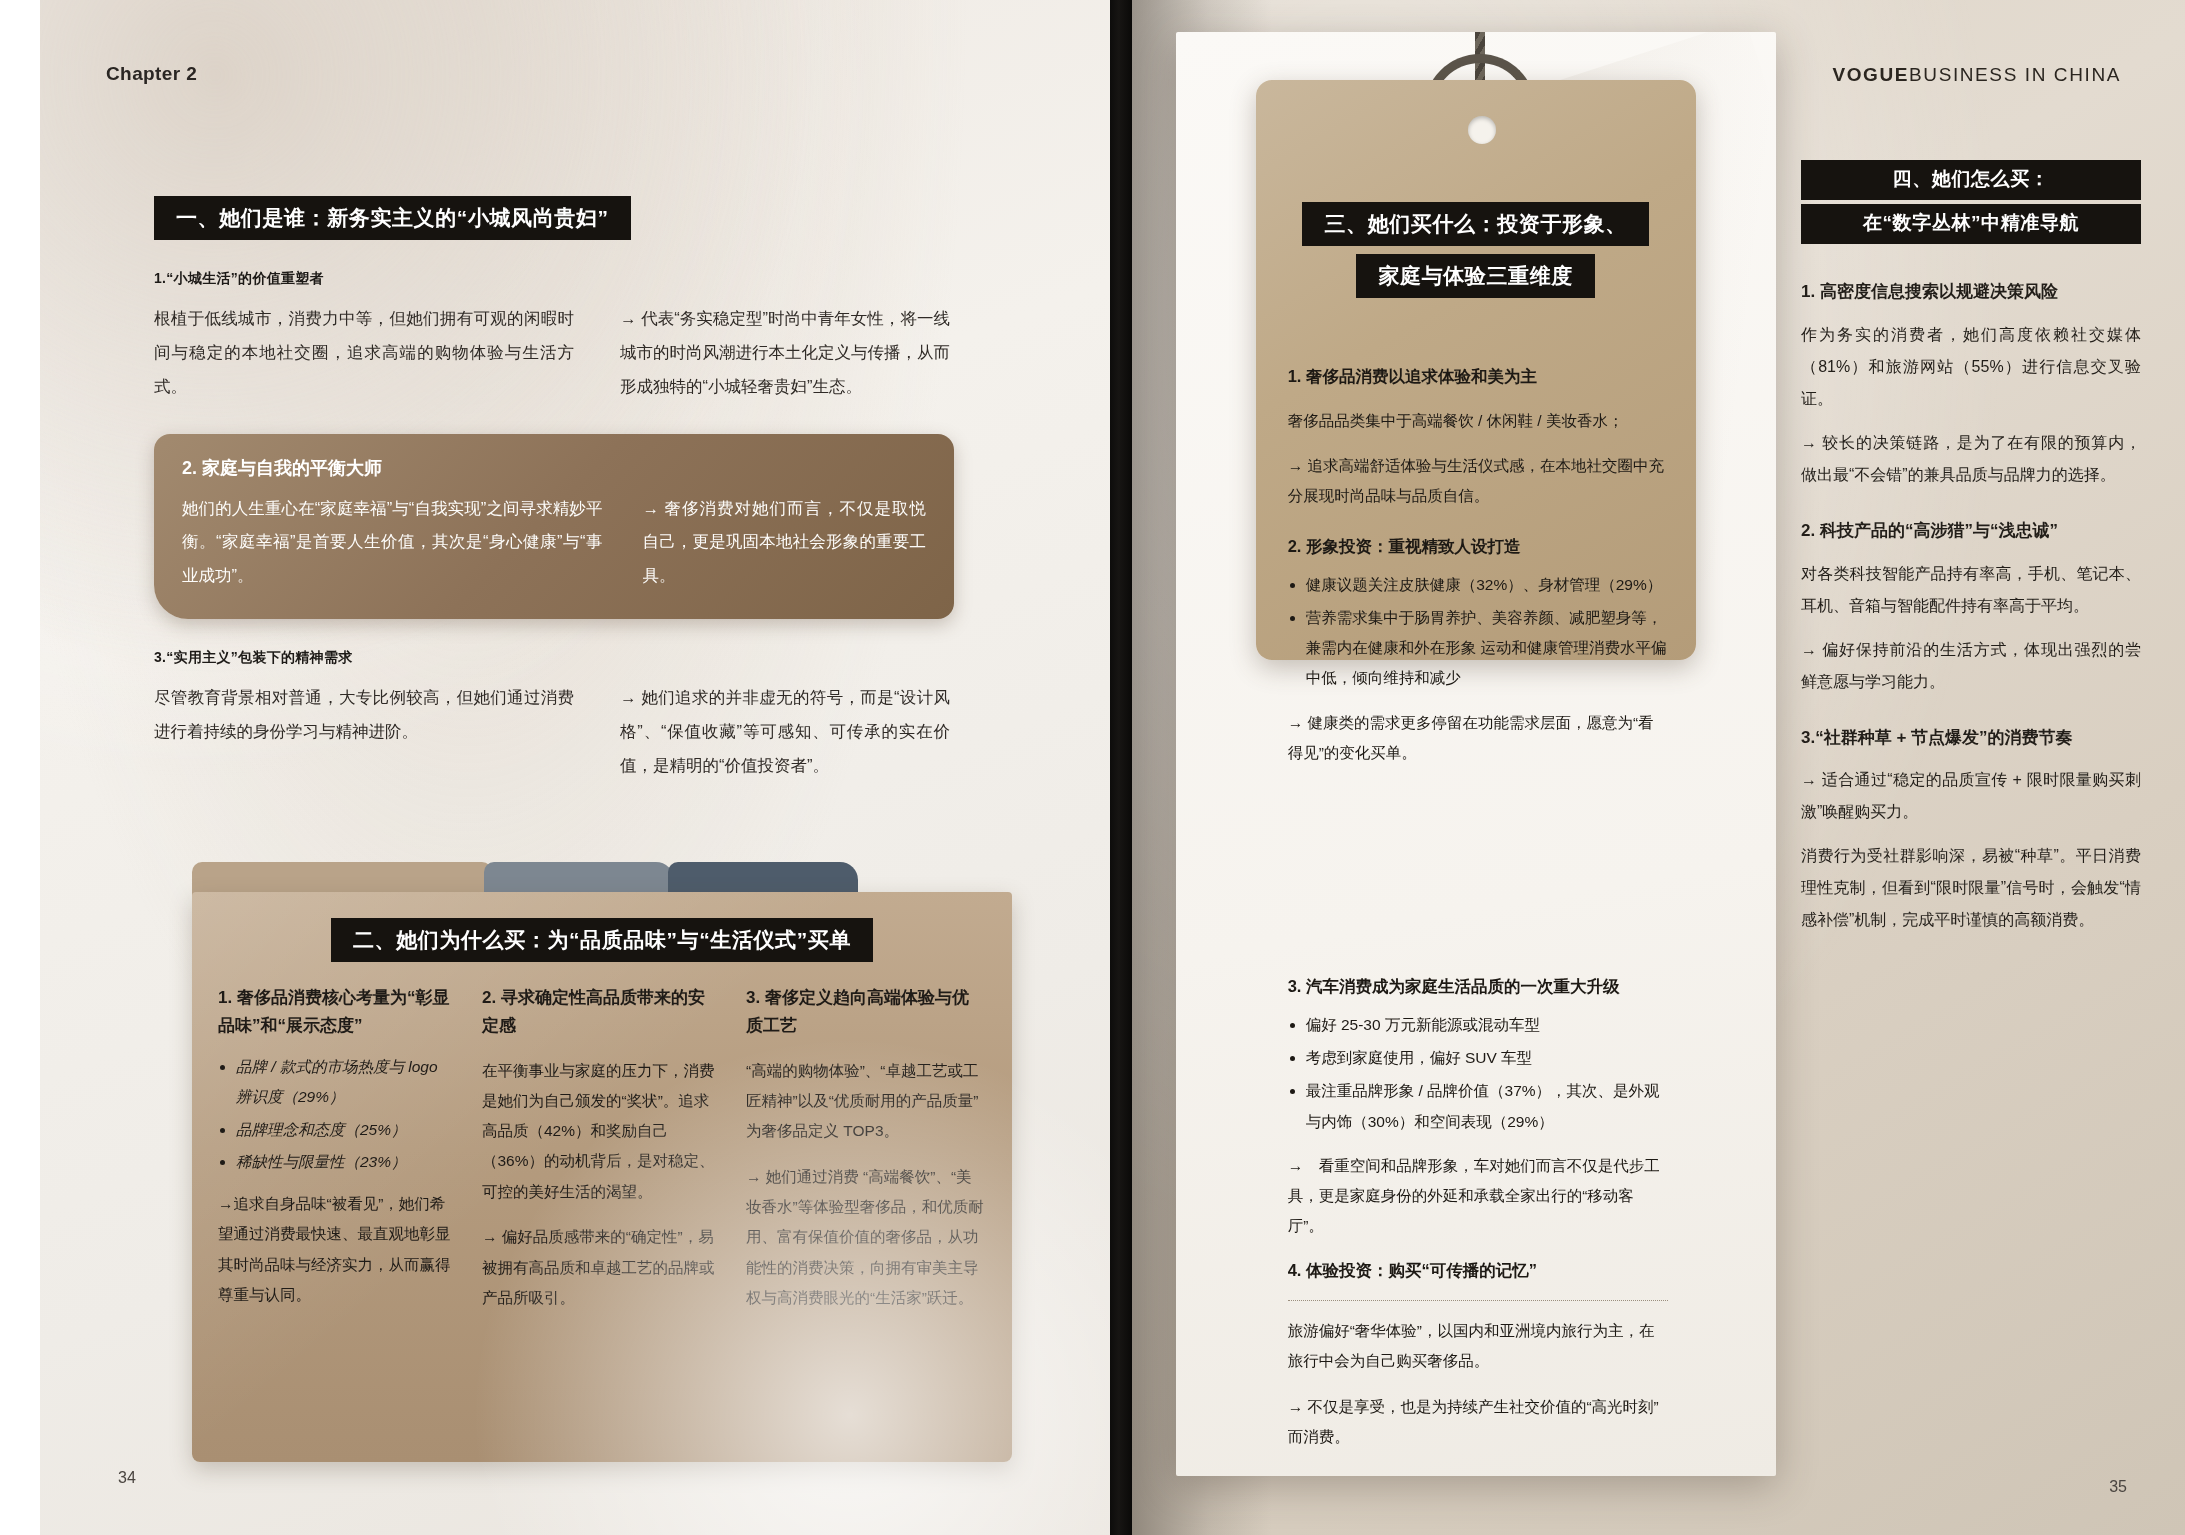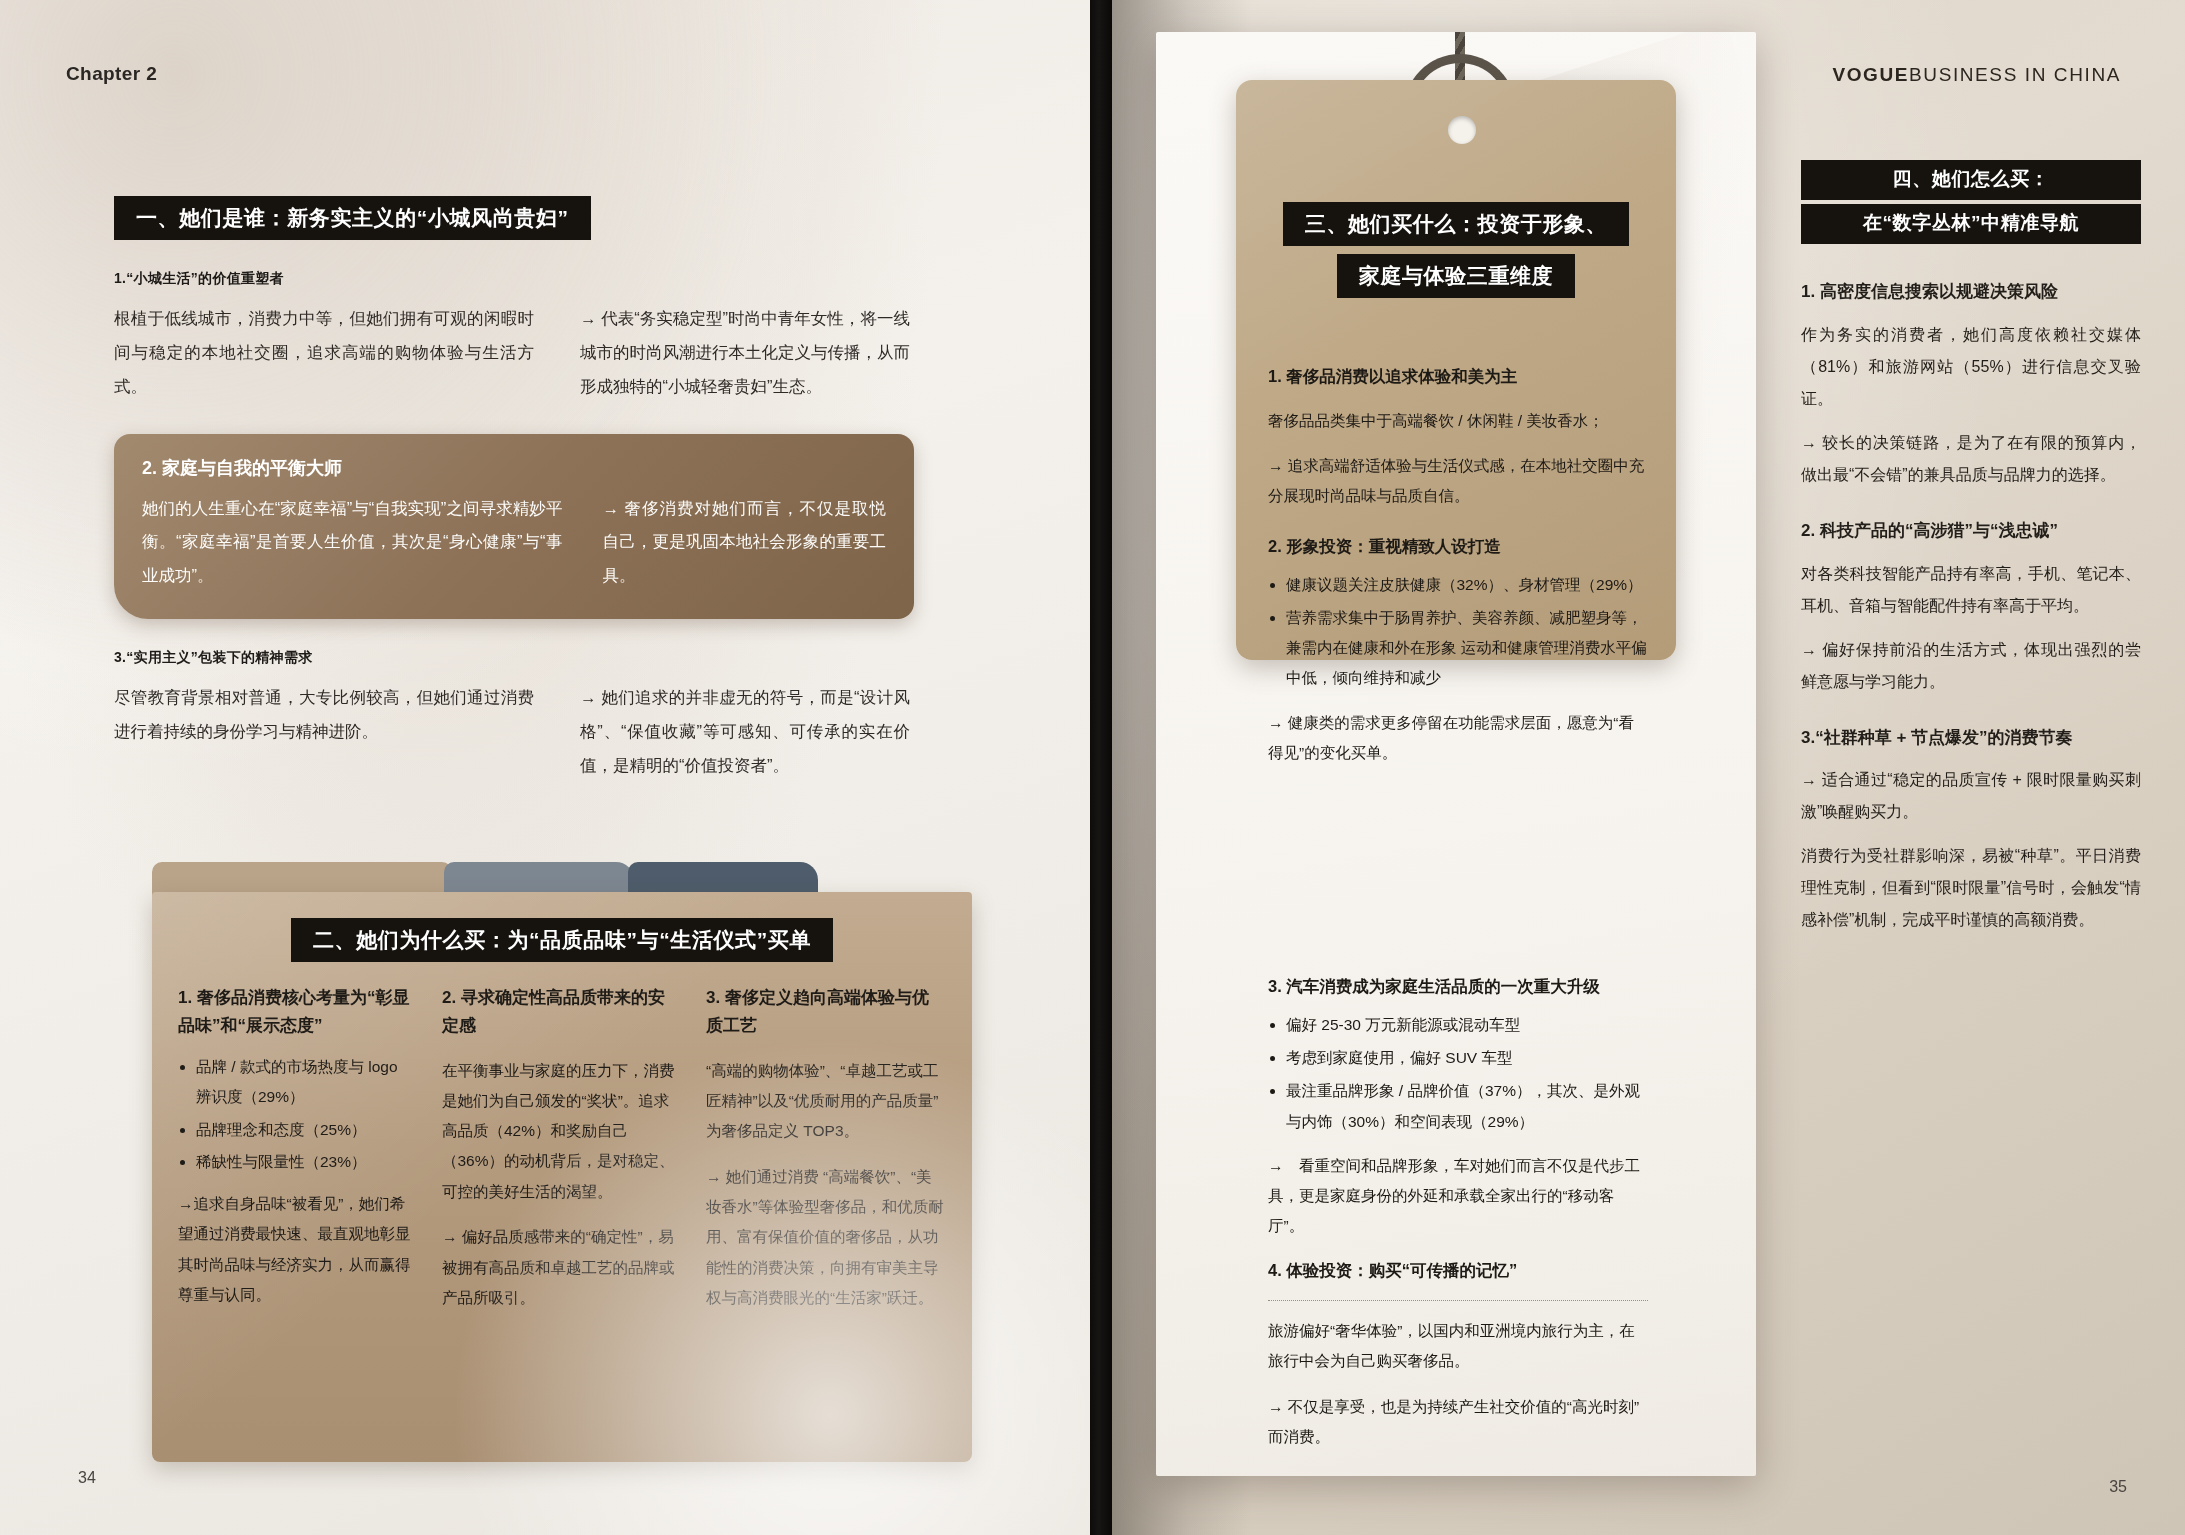--- a/index.html
+++ b/index.html
@@ -4,21 +4,21 @@
 <style>
   * { box-sizing: border-box; }
   html, body { margin:0; padding:0; }
   body {
     width:2185px; height:1535px;
     font-family:"Liberation Sans","DejaVu Sans",sans-serif;
     background:#ffffff;
     overflow:hidden;
     position:relative;
   }
-  .spread { position:absolute; inset:0; display:flex; }
+  .spread { position:absolute; inset:0; display:flex;padding-left:40px; }
 
   
   .page-left {
     position:relative;
     width:1090px; height:1535px;
     background:
       radial-gradient(circle at 14% 6%, rgba(255,255,255,0.85) 0%, rgba(255,255,255,0) 40%),
       radial-gradient(ellipse at 40% 0%, rgba(210,196,180,0.55) 0%, rgba(255,255,255,0) 55%),
       linear-gradient(160deg,#efeae4 0%, #f4f1ec 35%, #efece7 70%, #eae5de 100%);
     overflow:hidden;
@@ -91,21 +91,21 @@
     border-radius:4px 4px 8px 8px;
     padding:26px 26px 22px;
     box-shadow:0 8px 22px rgba(80,62,45,.25);
   }
   .folder-title{ text-align:center; margin-bottom:22px; }
   .folder-cols{ display:flex; gap:26px; }
   .fcol{ width:238px; color:#1f1b17; }
   .fcol h4{ margin:0 0 12px; font-size:17px; font-weight:700; line-height:1.65; }
   .fcol p, .fcol li{ font-size:15.5px; line-height:1.95; }
   .fcol ul{ margin:0 0 10px; padding-left:18px; }
-  .fcol li{ margin-bottom:2px; }
+  .fcol li{ margin-bottom:2px;font-style:italic; }
   .fcol .arrow{ margin-top:12px; }
 
   
   .gutter{
     width:22px; height:1535px;
     background:linear-gradient(90deg,#0d0c0b 0%, #171513 40%, #0a0908 100%);
   }
 
   
   .page-right{

